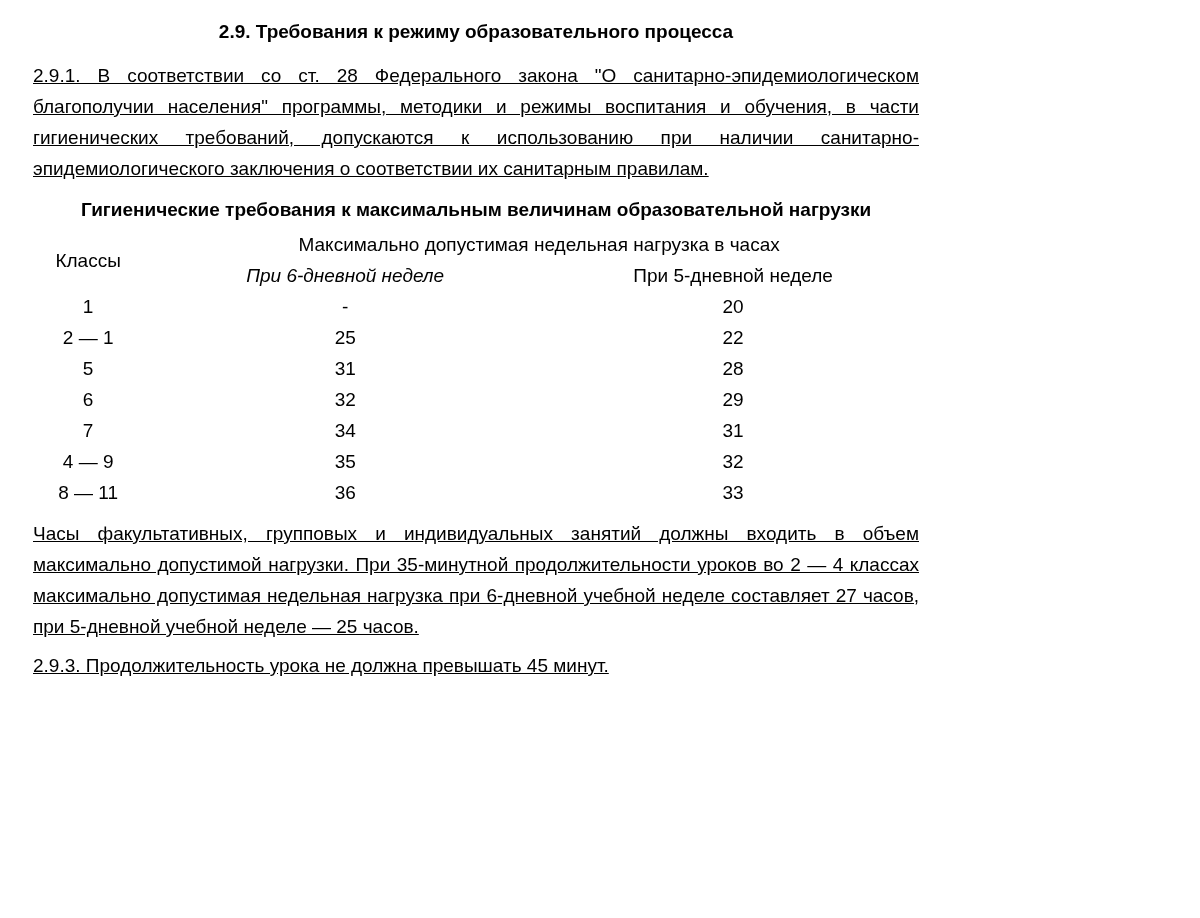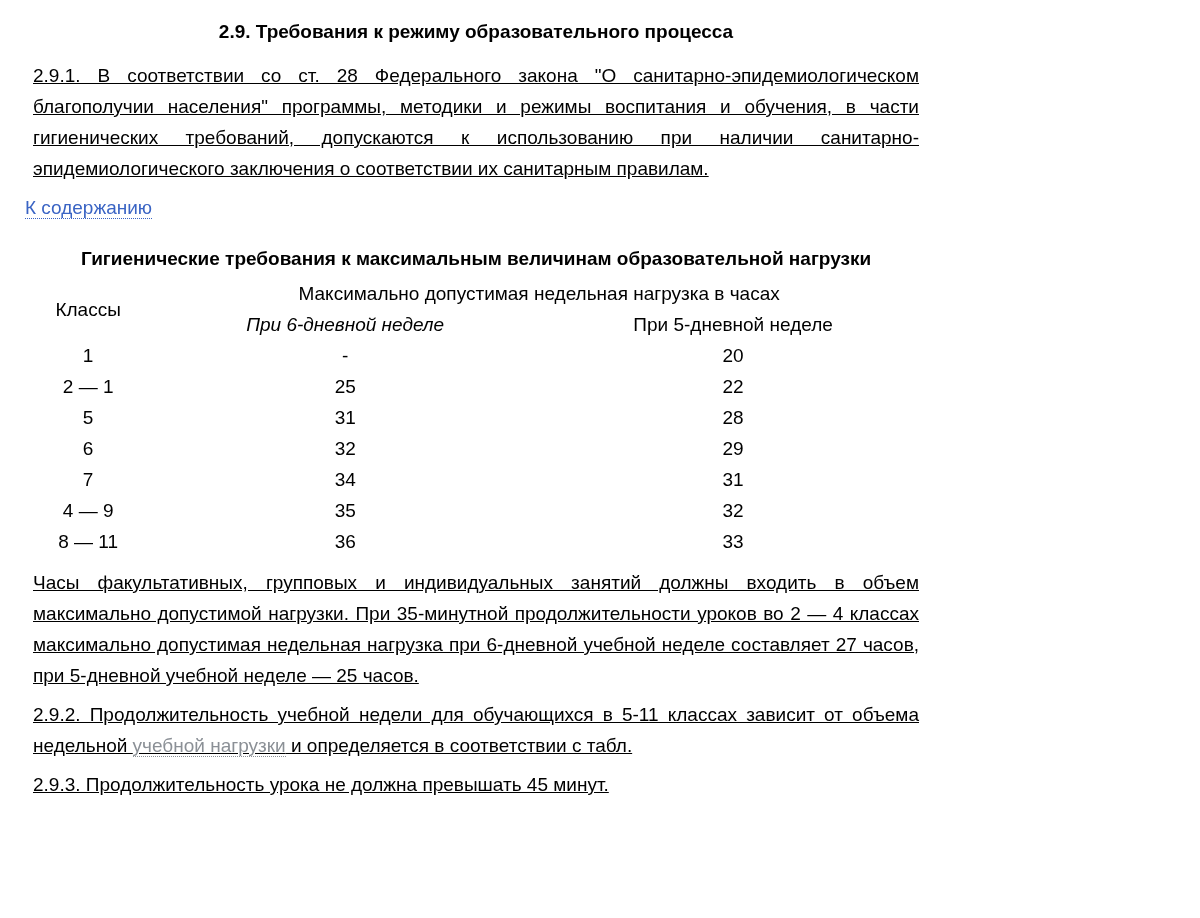--- a/index.html
+++ b/index.html
@@ -76,23 +76,20 @@
 </style>
 </head>
 <body>
 
 <div class="page">
 
   <h1 class="section-title">2.9. Требования к режиму образовательного процесса</h1>
 
   <p class="para mb-24">2.9.1. В соответствии со ст. 28 Федерального закона "О санитарно-эпидемиологическом благополучии населения" программы, методики и режимы воспитания и обучения, в части гигиенических требований, допускаются к использованию при наличии санитарно-эпидемиологического заключения о соответствии их санитарным правилам.</p>
 
-  <div class="link-line">
-    <a class="link-blue" href="#">К содержанию</a>
-  </div>
 
   <h2 class="table-title">Гигиенические требования к максимальным величинам образовательной нагрузки</h2>
 
   <table class="load-table">
     <thead>
       <tr>
         <td class="col-classes" rowspan="2">Классы</td>
         <td colspan="2">Максимально допустимая недельная нагрузка в часах</td>
       </tr>
       <tr>
@@ -134,19 +131,16 @@
       <tr>
         <td>8 — 11</td>
         <td>36</td>
         <td>33</td>
       </tr>
     </tbody>
   </table>
 
   <p class="para mb-40">Часы факультативных, групповых и индивидуальных занятий должны входить в объем максимально допустимой нагрузки. При 35-минутной продолжительности уроков во 2 — 4 классах максимально допустимая недельная нагрузка при 6-дневной учебной неделе составляет 27 часов, при 5-дневной учебной неделе — 25 часов.</p>
 
-  <p class="para mb-26">
-    <span>2.9.2. Продолжительность учебной недели для обучающихся в 5-11 классах зависит от объема недельной </span><a class="link-gray" href="#">учебной нагрузки</a><span> и определяется в соответствии с табл.</span>
-  </p>
 
   <p class="para">2.9.3. Продолжительность урока не должна превышать 45 минут.</p>
 
 </div>
 
 </body></html>

